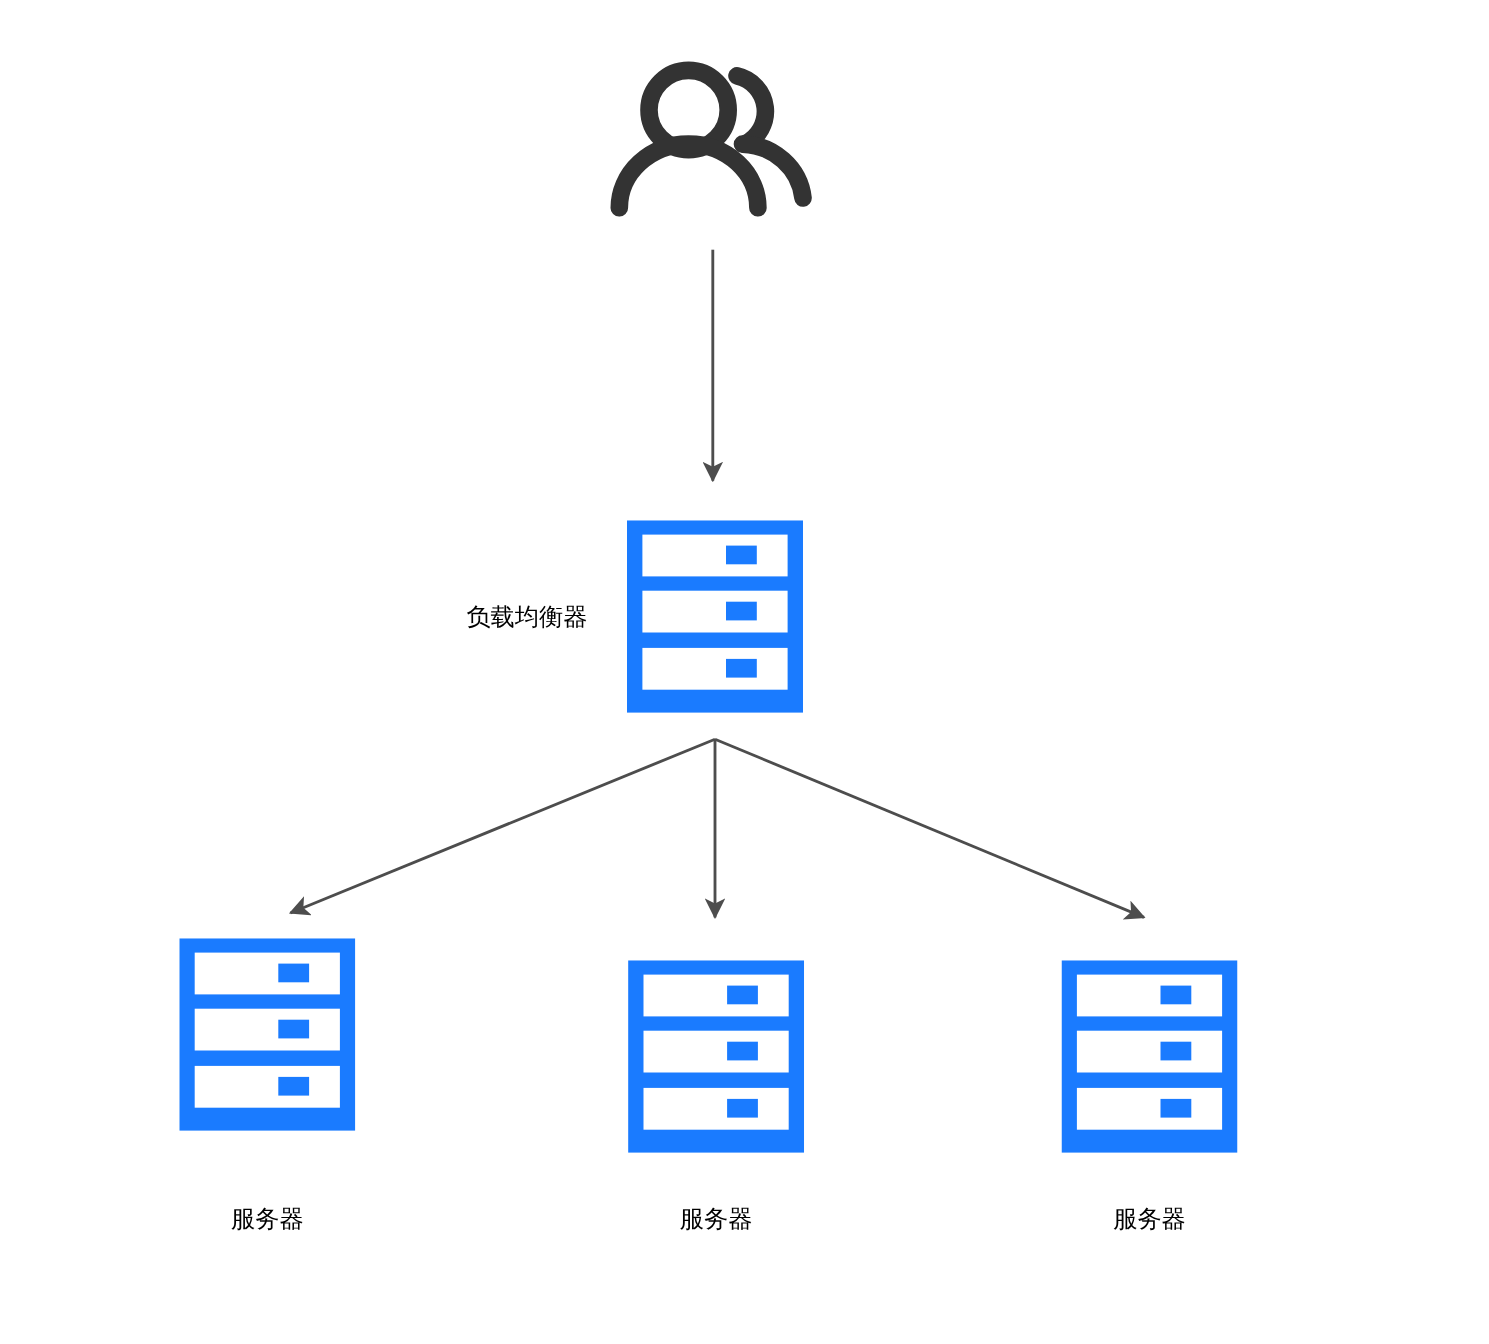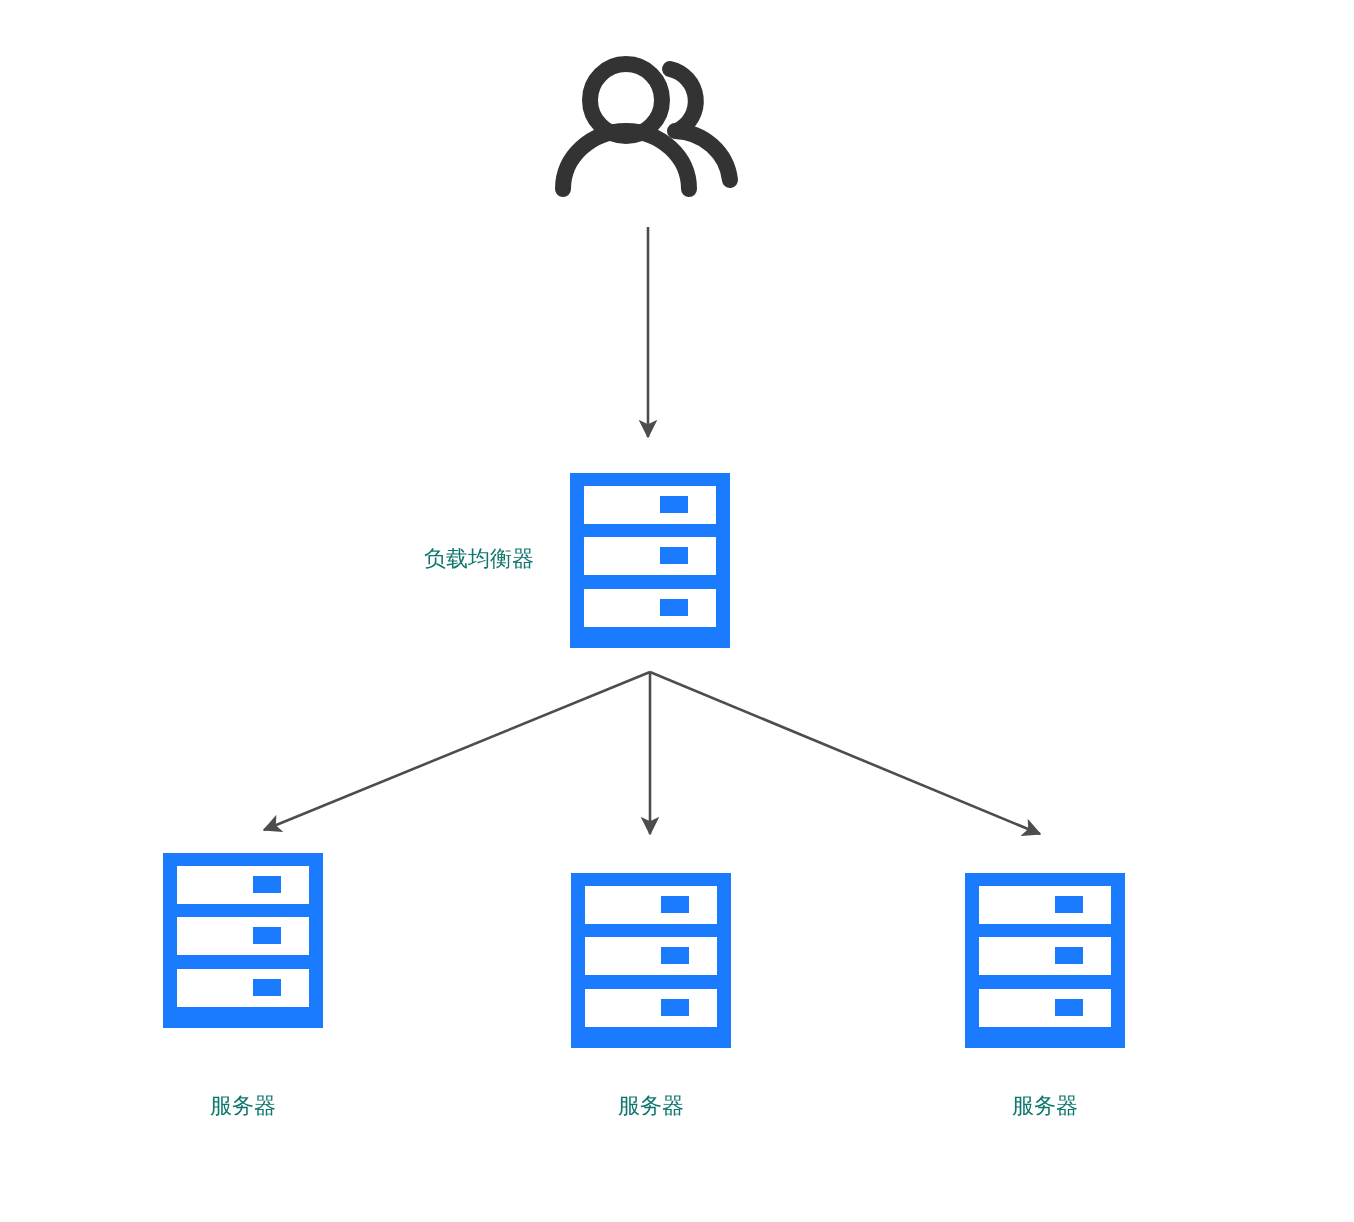--- a/index.html
+++ b/index.html
@@ -16,25 +16,25 @@
     width: 1354px;
     height: 1222px;
     background: #ffffff;
     overflow: hidden;
   }
   .node {
     position: absolute;
   }
   .label {
     position: absolute;
-    color: #0f766e;
+    color: #000000;
     font-size: 22px;
     line-height: 1.2;
     white-space: nowrap;
-    font-family: Liberation Mono, monospace;
+    font-family: Liberation Sans, sans-serif;
   }
   .label.centered {
     text-align: center;
     transform: translateX(-50%);
   }
   .label.right-aligned {
     text-align: right;
     transform: translateX(-100%);
   }
   svg.edges {

